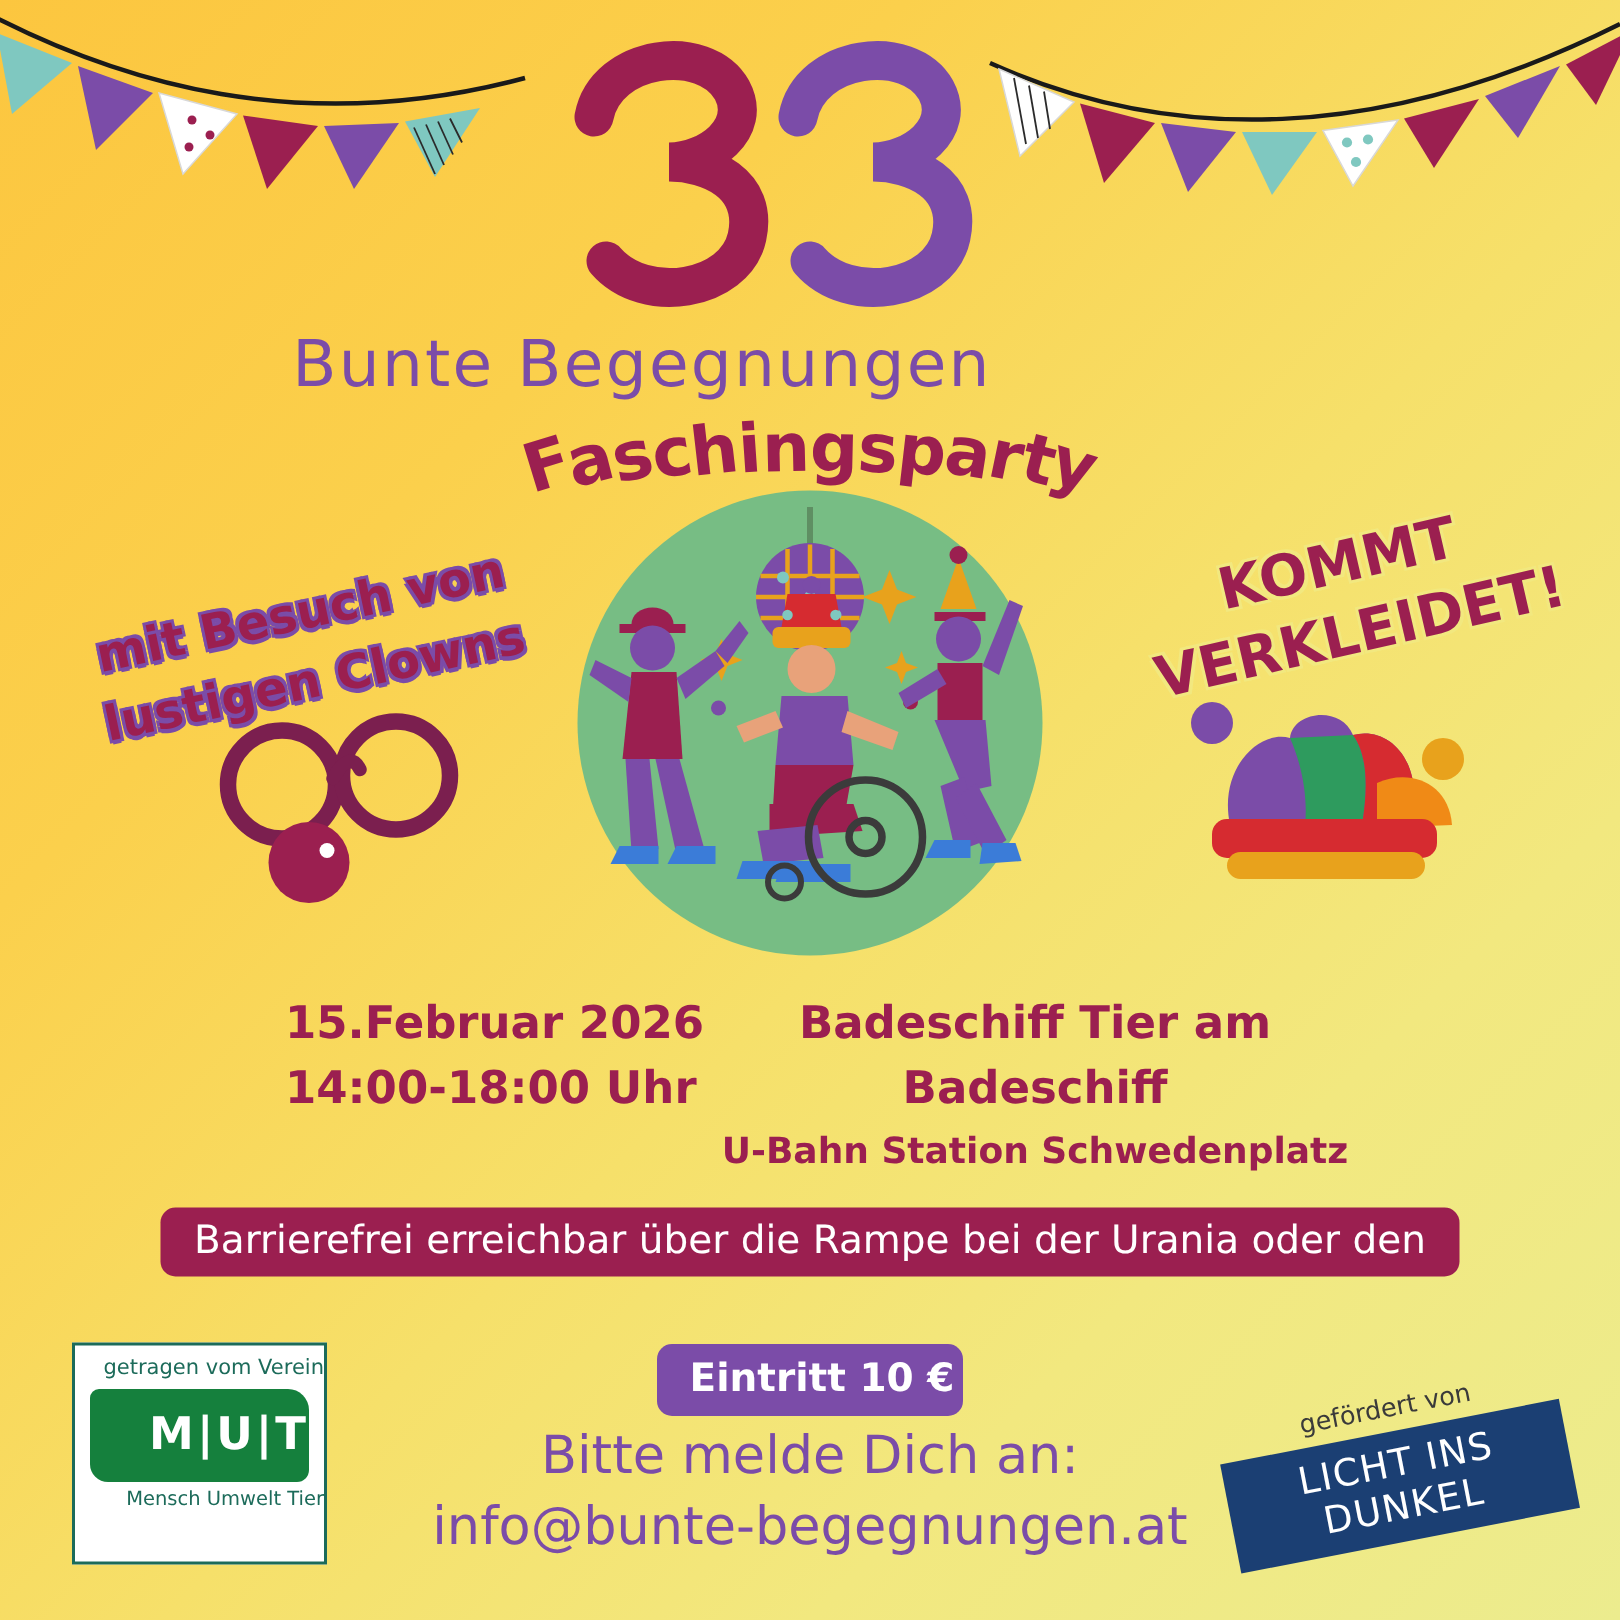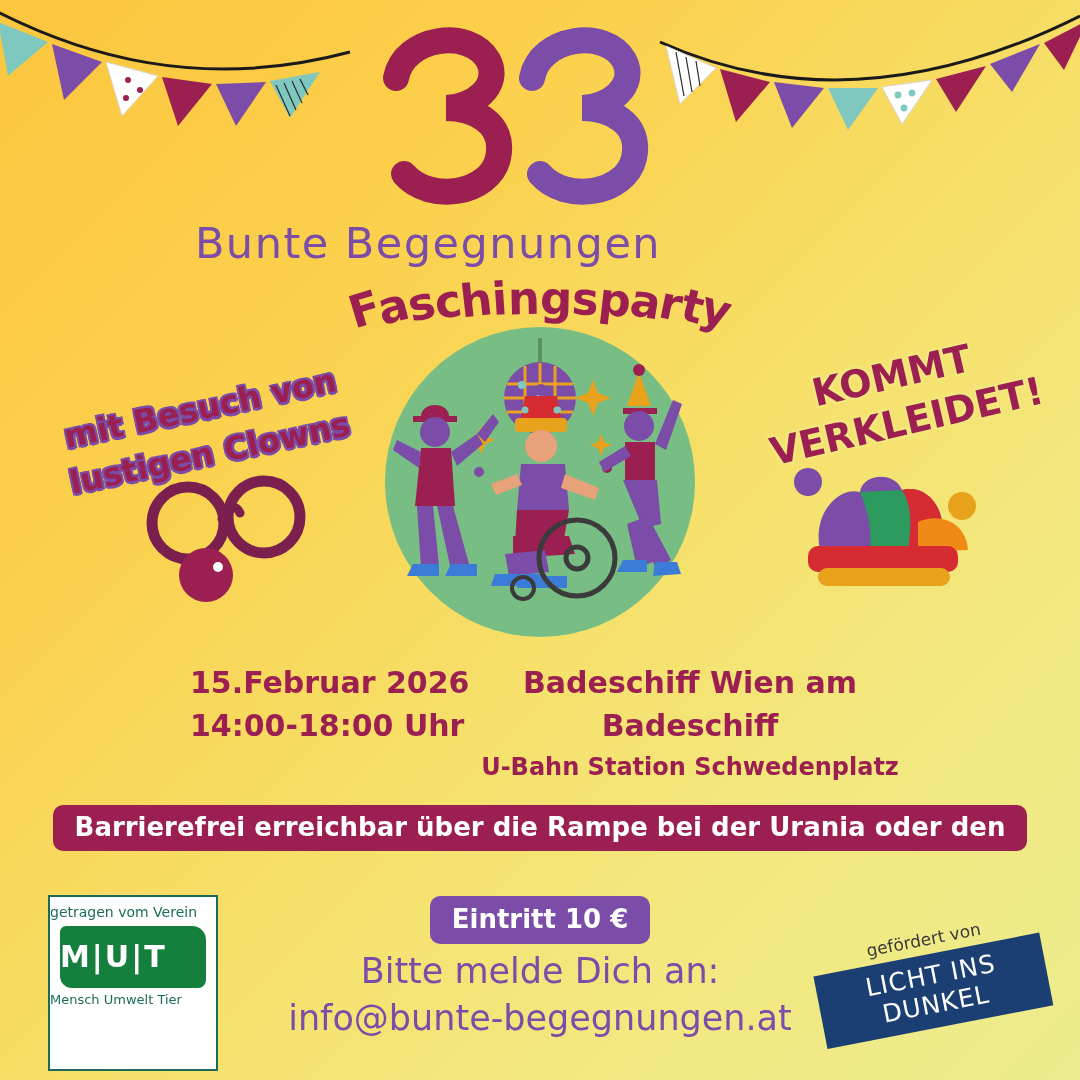--- a/index.html
+++ b/index.html
@@ -137,21 +137,21 @@
     position: absolute;
     top: 805px;
     left: 0;
     width: 1080px;
     text-align: center;
   }
   .access-line {
     display: block;
     background: #9b1f50;
     color: #ffffff;
-    font-weight: bold;
+    font-weight: normal;
     font-size: 26px;
     padding: 7px 22px 9px 22px;
     border-radius: 10px;
     margin: 0 auto 4px auto;
     width: fit-content;
     font-family: "DejaVu Sans", sans-serif;
   }
 
   .price {
     position: absolute;
@@ -159,21 +159,21 @@
     left: 0;
     width: 1080px;
     text-align: center;
   }
   .price span {
     display: inline-block;
     background: #7b4ca8;
     color: #ffffff;
     font-weight: bold;
     font-size: 26px;
-    padding: 8px 22px 10px 22px;
+    padding: 8px 6px 10px 22px;
     border-radius: 10px;
     font-family: "DejaVu Sans", sans-serif;
   }
 
   .signup {
     position: absolute;
     top: 948px;
     left: 0;
     width: 1080px;
     text-align: center;
@@ -182,25 +182,25 @@
     line-height: 1.35;
     font-family: "DejaVu Sans", sans-serif;
   }
 
   
   .mut-logo {
     position: absolute;
     left: 48px;
     top: 895px;
     width: 170px;
-    height: 176px;
+    height: 148px;
     background: #ffffff;
     border: 2px solid #1c6b5a;
     box-sizing: border-box;
-    text-align: left;
+    text-align: right;
   }
   .mut-logo .top-line {
     font-size: 14px;
     color: #1c6b5a;
     margin-top: 7px;
     font-family: "DejaVu Sans", sans-serif;
   }
   .mut-logo .brush {
     position: relative;
     margin: 6px auto 4px auto;
@@ -436,21 +436,21 @@
       <circle cx="168" cy="266" r="11" fill="none" stroke="#3b3b3b" stroke-width="4"></circle>
     </g>
   </svg>
 
   <div class="date-block">
     <div>15.Februar 2026</div>
     <div>14:00-18:00 Uhr</div>
   </div>
 
   <div class="place-block">
-    <div class="venue">Badeschiff Wien am</div>
+    <div class="venue">Badeschiff Tier am</div>
     <div class="venue">Badeschiff</div>
     <div class="station">U-Bahn Station Schwedenplatz</div>
   </div>
 
   <div class="access-bar">
     <span class="access-line">Barrierefrei erreichbar über die Rampe bei der Urania oder den</span>
   </div>
 
   <div class="price">
     <span>Eintritt 10 €</span>

